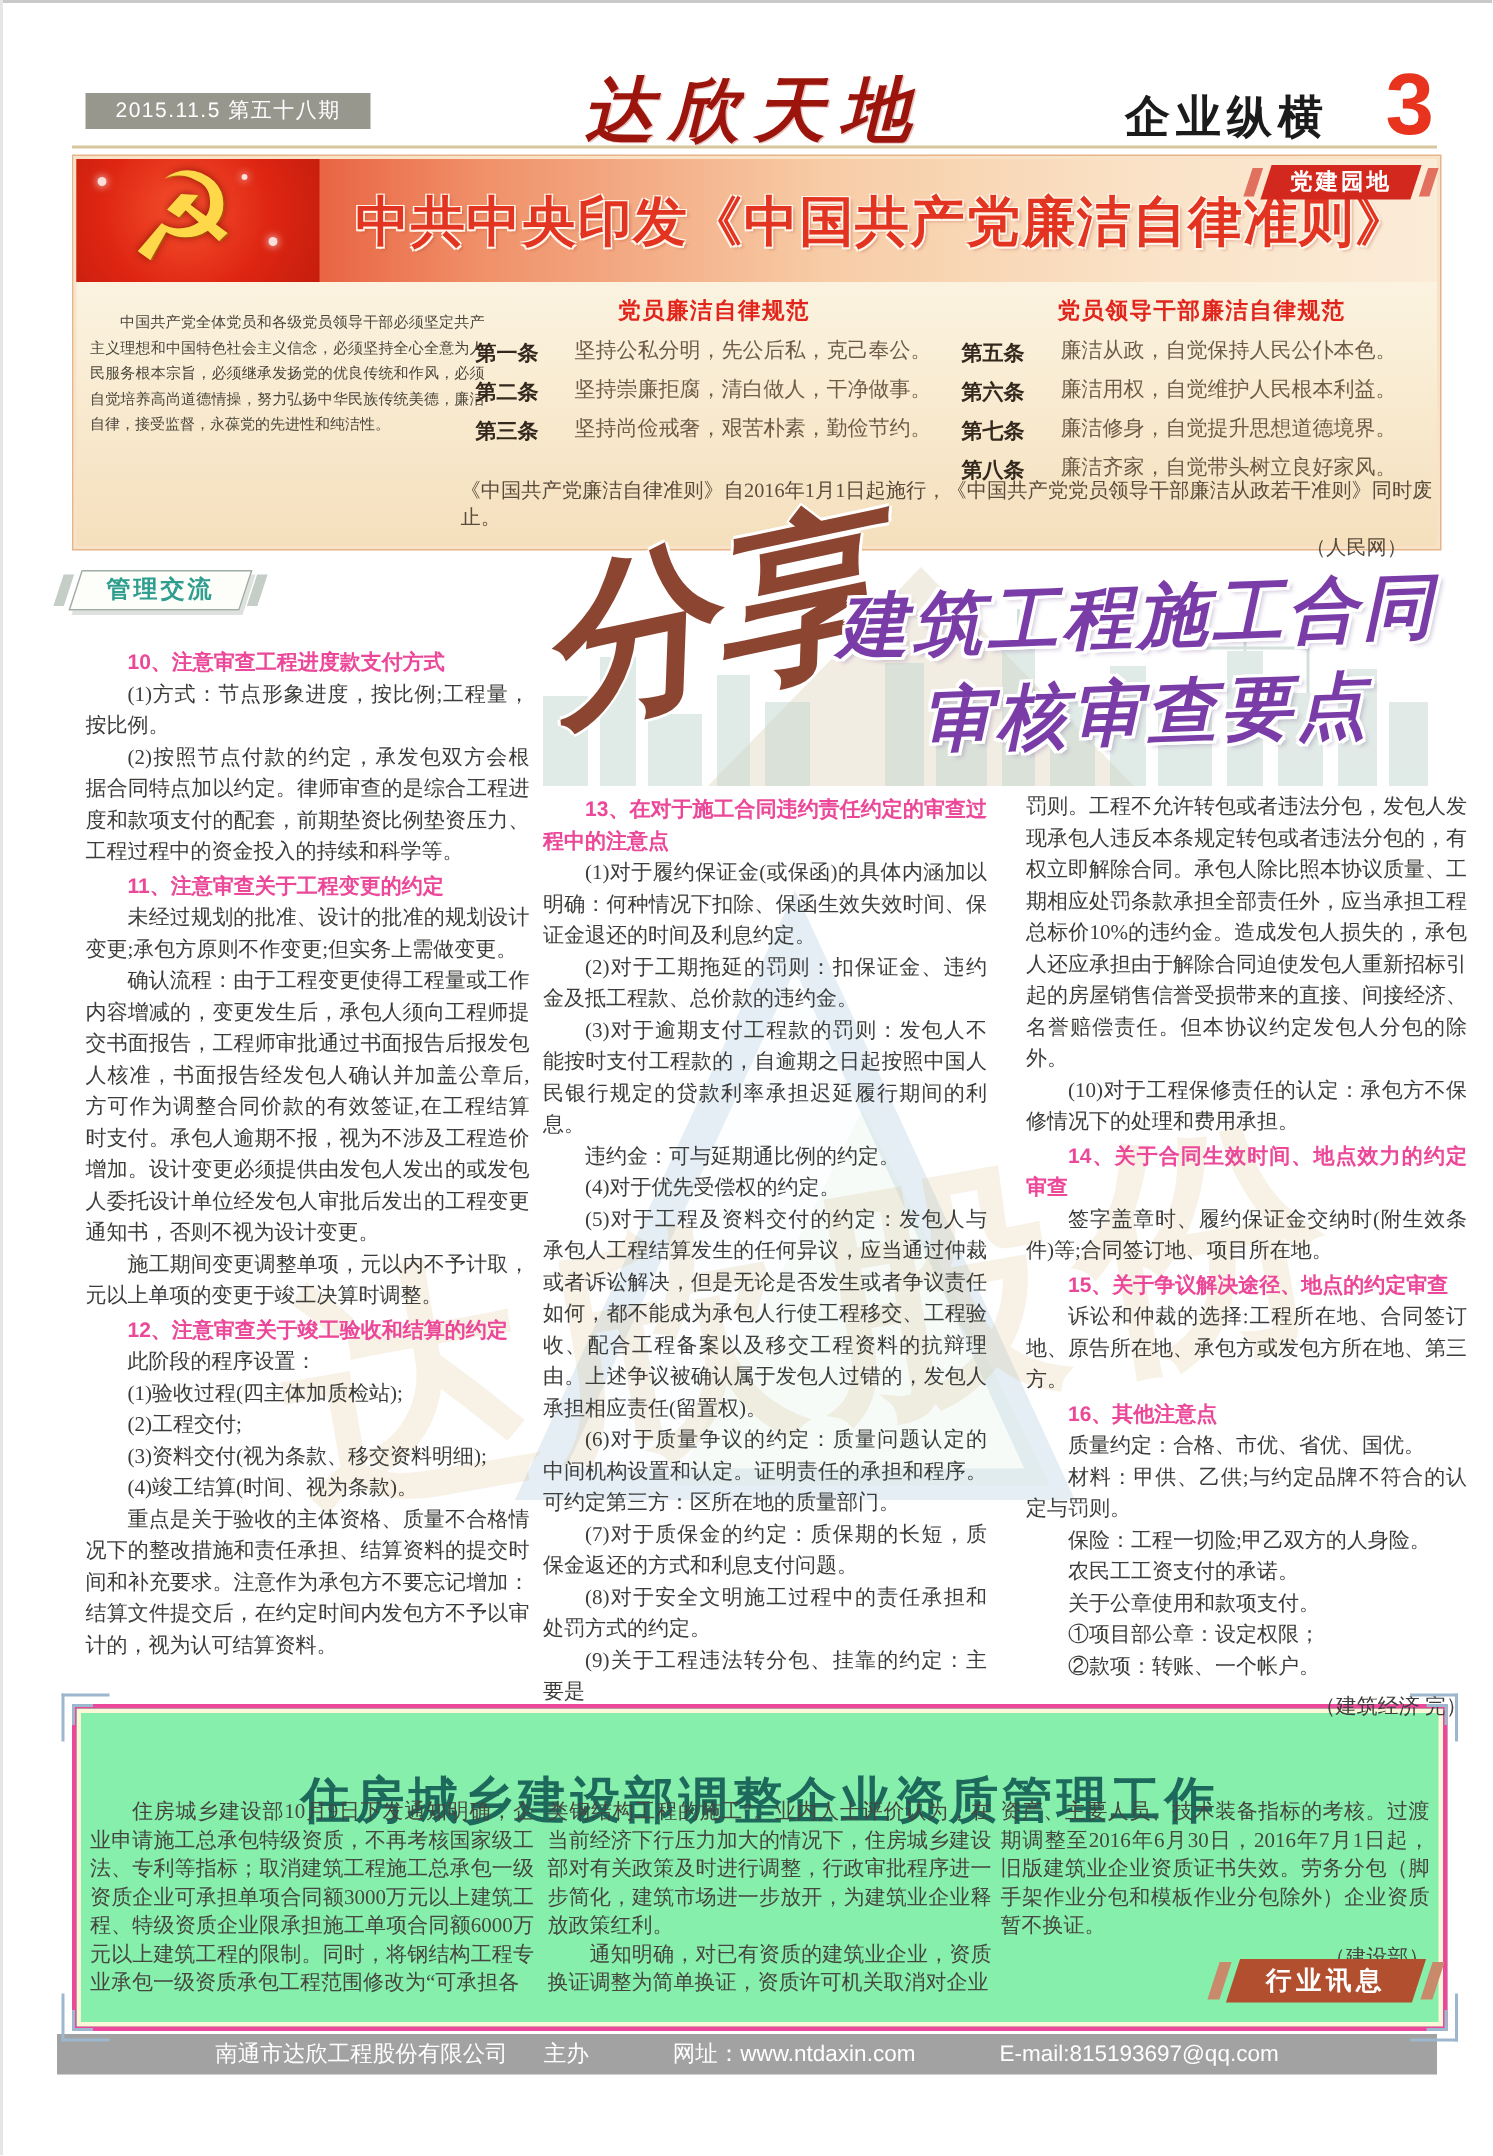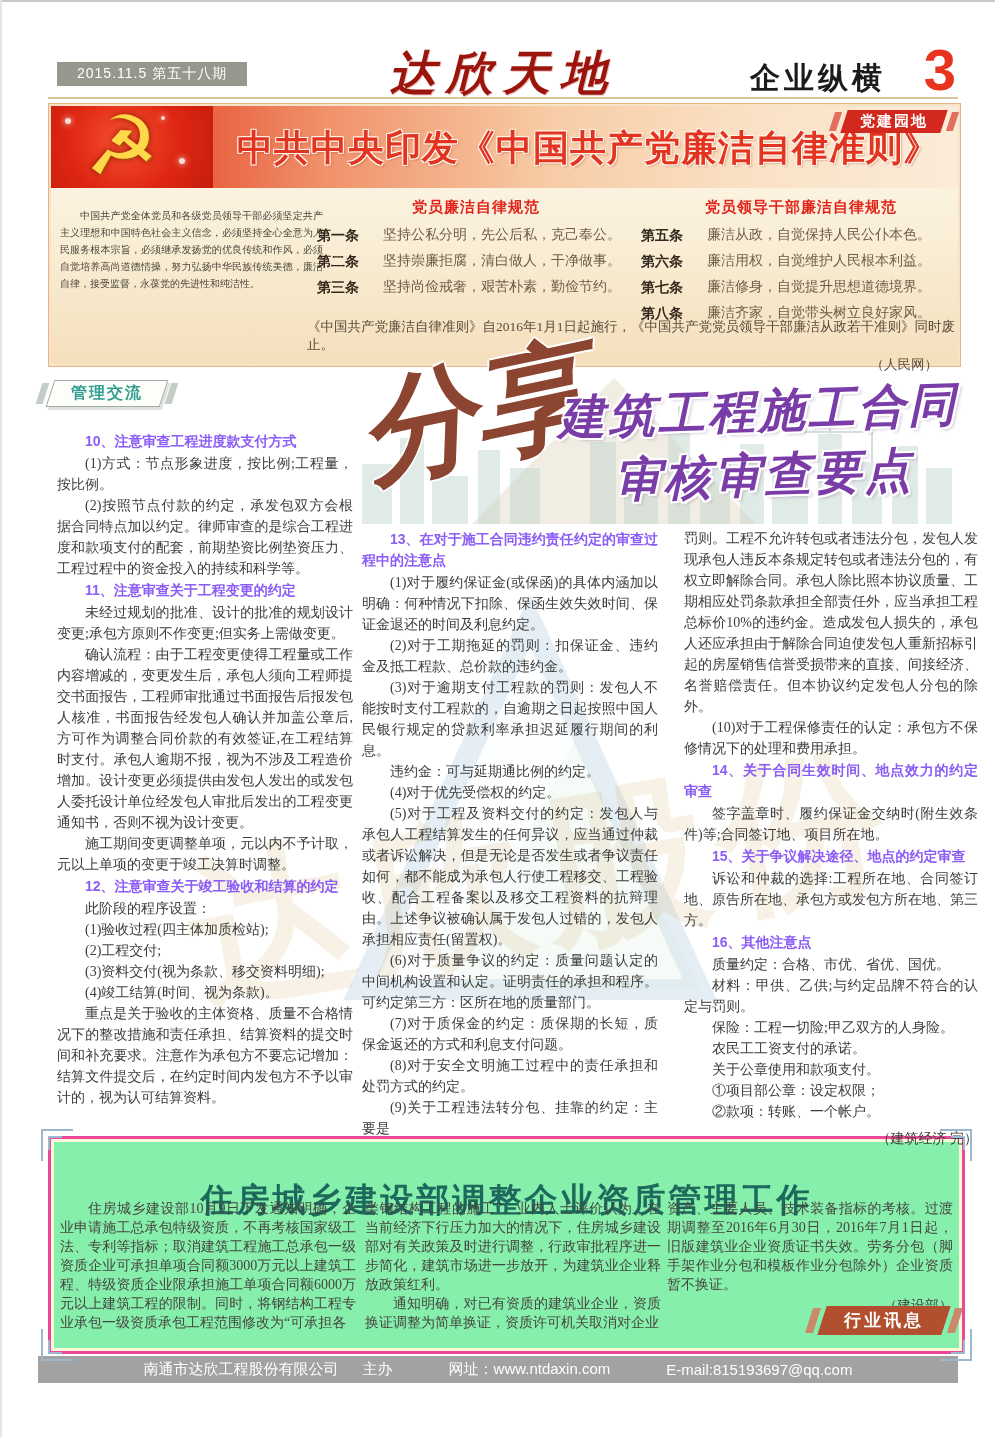--- a/index.html
+++ b/index.html
@@ -122,21 +122,21 @@
   .wm-text {
     position:absolute; left:185px; top:395px; z-index:0; font-size:165px; font-weight:bold;
     color:rgba(213,183,132,.20); letter-spacing:14px; transform:rotate(-10deg); white-space:nowrap;
   }
 
   .col { position:absolute; width:296px; font-size:14px; line-height:21px; z-index:1; text-align:justify; }
   .col.c1 { left:57px;  top:58px; }
   .col.c2 { left:362px; top:156px; }
   .col.c3 { left:684px; top:156px; width:294px; }
   .col .h {
-    font-family:"Liberation Sans","DejaVu Sans",sans-serif; font-weight:bold; color:#8b5cf6;
+    font-family:"Liberation Sans","DejaVu Sans",sans-serif; font-weight:bold; color:#ec4899;
     font-size:14px; text-indent:2em; margin:1px 0;
   }
   .col .p  { text-indent:2em; margin:0; }
   .col .p0 { text-indent:0;  margin:0; }
   .col .src { text-align:right; margin-top:6px; color:#3c3c3a; }
 
   
   .housing-box {
     position:absolute; left:48px; top:1136px; width:911px; height:212px;
     background:#86efac; border:3px solid #ec4899; box-shadow:0 0 0 3px #fbf7d9 inset;

